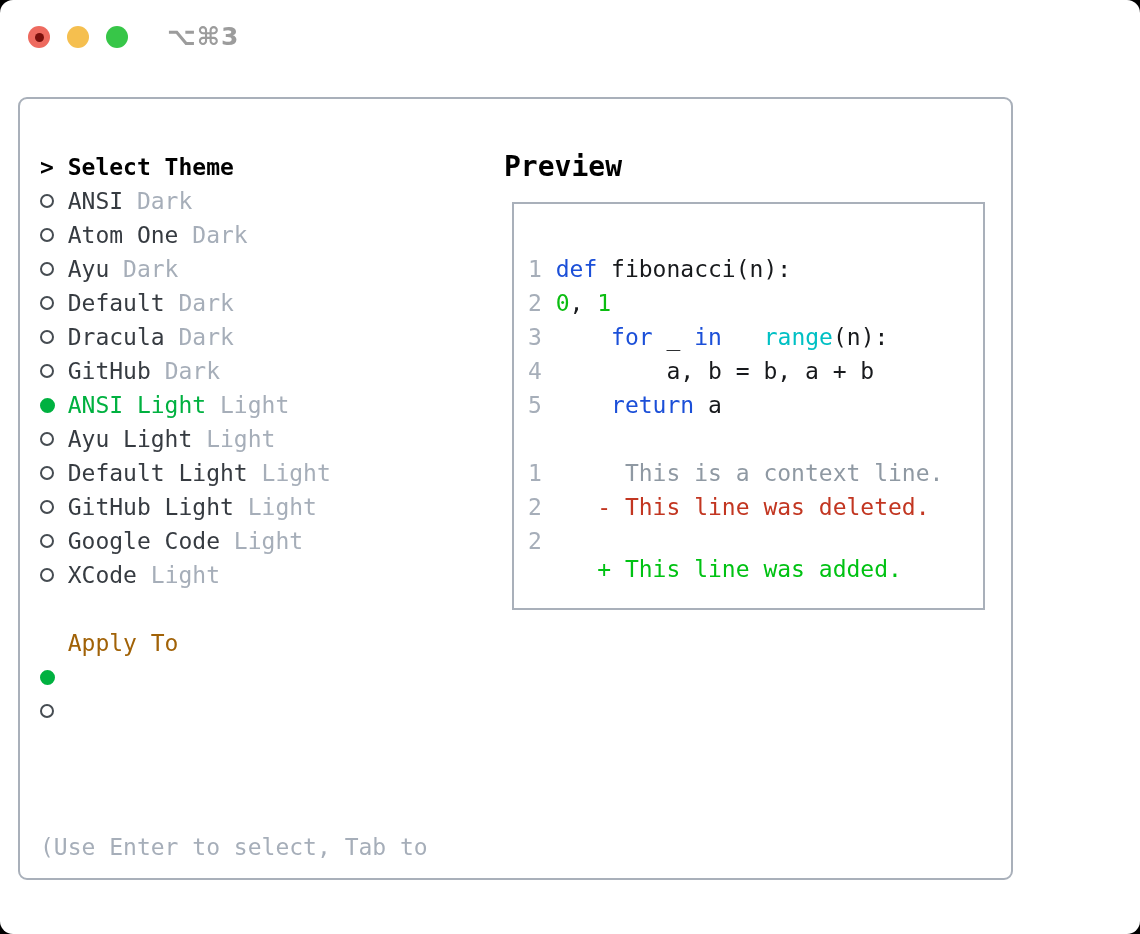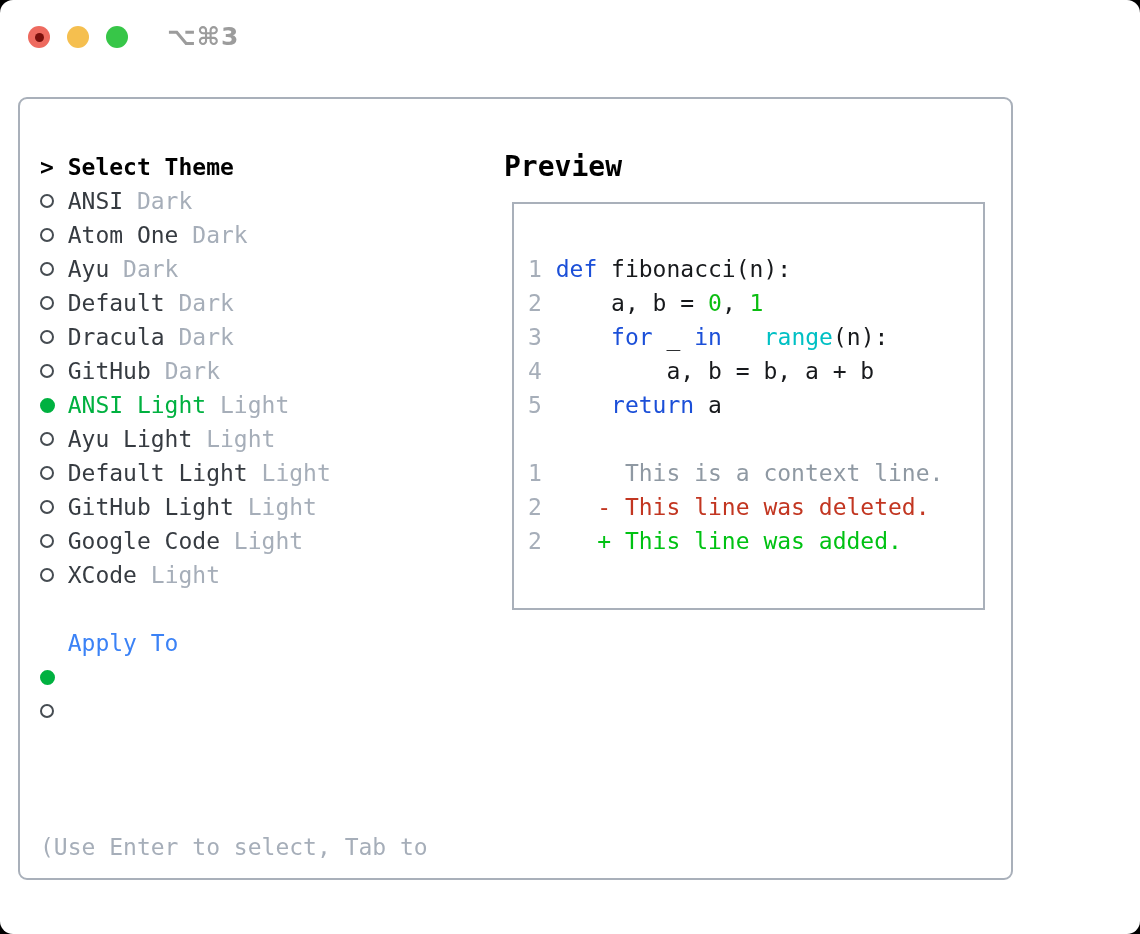--- a/index.html
+++ b/index.html
@@ -28,42 +28,42 @@
     position:absolute;left:18px;top:97px;width:995px;height:783px;
     border:2px solid var(--border);border-radius:9px;box-sizing:border-box;
     background:#fff;
   }
   .row{display:flex;align-items:center;height:34px;font-size:23px;color:var(--text);white-space:pre;}
   .bullet{width:2ch;display:flex;align-items:center;flex:none;}
   .radio{width:14px;height:14px;border:2px solid #464c52;border-radius:50%;box-sizing:border-box;}
   .radio.on{width:15px;height:15px;background:var(--green);border-color:var(--green);}
   .prompt{font-weight:bold;color:#000;}
   .hdr{font-weight:bold;color:#000;}
-  .subhdr{color:#3b82f6;}
+  .subhdr{color:#a16207;}
   .tag{color:var(--muted);margin-left:1ch;}
   .label.sel{color:var(--green);text-align:right;}
   .themelist{position:absolute;left:20px;top:51px;}
   .apply{position:absolute;left:20px;top:527px;}
   .hint{position:absolute;left:20px;top:663px;font-size:23px;line-height:34px;color:var(--muted);white-space:pre;}
   
   .preview-hdr{position:absolute;left:484px;top:51px;height:34px;line-height:34px;font-weight:bold;font-size:28px;color:#000;}
   .pbox{
     position:absolute;left:492px;top:103px;width:473px;height:408px;
     border:2px solid var(--border);box-sizing:border-box;background:#fff;
   }
   .codewrap{position:absolute;left:14px;top:48px;}
   .cl{display:flex;height:34px;line-height:34px;font-size:23px;white-space:pre;color:var(--code-text);}
   .ln{width:1ch;margin-right:1ch;color:var(--ln);flex:none;}
   .blank{height:34px;}
   .tok.kw{color:var(--kw);text-align:center;}
   .tok.fn{color:var(--fn);margin-left:28px;}
   .tok.num{color:var(--numlit);}
   .tok.ctx{color:var(--ctx);}
   .tok.del{color:var(--del);}
-  .tok.add{color:var(--add);}
+  .tok.add{color:var(--add);margin-top:28px;}
   .tok.plain{color:var(--code-text);}
 </style>
 </head>
 <body style="--kw: #1b4fd8; --fn: #00c0c4; --numlit: #0bbd11; --add: #00c213; --del: #c23621; --ctx: #8f99a3; --ln: #a6aeb9; --green: #00b140; --muted: #a6aeb9; --text: #363b41; --code-text: #17191c; --border: #a9b0ba; --t-red: #ee6a5f; --t-yellow: #f5bf4f; --t-green: #37c648;">
 
 <div class="window">
 
   <div class="titlebar">
     <div class="light red">
       <div class="innerdot"></div>
@@ -109,21 +109,21 @@
       <div>(Use Enter to select, Tab to</div>
       <div>change focus)</div>
     </div>
 
     <div class="preview-hdr">Preview</div>
 
     <div class="pbox">
       <div class="codewrap">
         <div>
             <div class="cl"><span class="ln">1</span><span class="tok kw">def</span><span class="tok plain"> fibonacci(n):</span></div>
-            <div class="cl"><span class="ln">2</span><span class="tok plain">    a, b = </span><span class="tok num">0</span><span class="tok plain">, </span><span class="tok num">1</span></div>
+            <div class="cl"><span class="ln">2</span><span class="tok num">0</span><span class="tok plain">, </span><span class="tok num">1</span></div>
             <div class="cl"><span class="ln">3</span><span class="tok plain">    </span><span class="tok kw">for</span><span class="tok plain"> _ </span><span class="tok kw">in</span><span class="tok plain"> </span><span class="tok fn">range</span><span class="tok plain">(n):</span></div>
             <div class="cl"><span class="ln">4</span><span class="tok plain">        a, b = b, a + b</span></div>
             <div class="cl"><span class="ln">5</span><span class="tok plain">    </span><span class="tok kw">return</span><span class="tok plain"> a</span></div>
           </div>
         <div class="blank"></div>
         <div>
             <div class="cl"><span class="ln">1</span><span class="tok ctx">     This is a context line.</span></div>
             <div class="cl"><span class="ln">2</span><span class="tok del">   - This line was deleted.</span></div>
             <div class="cl"><span class="ln">2</span><span class="tok add">   + This line was added.</span></div>
           </div>

